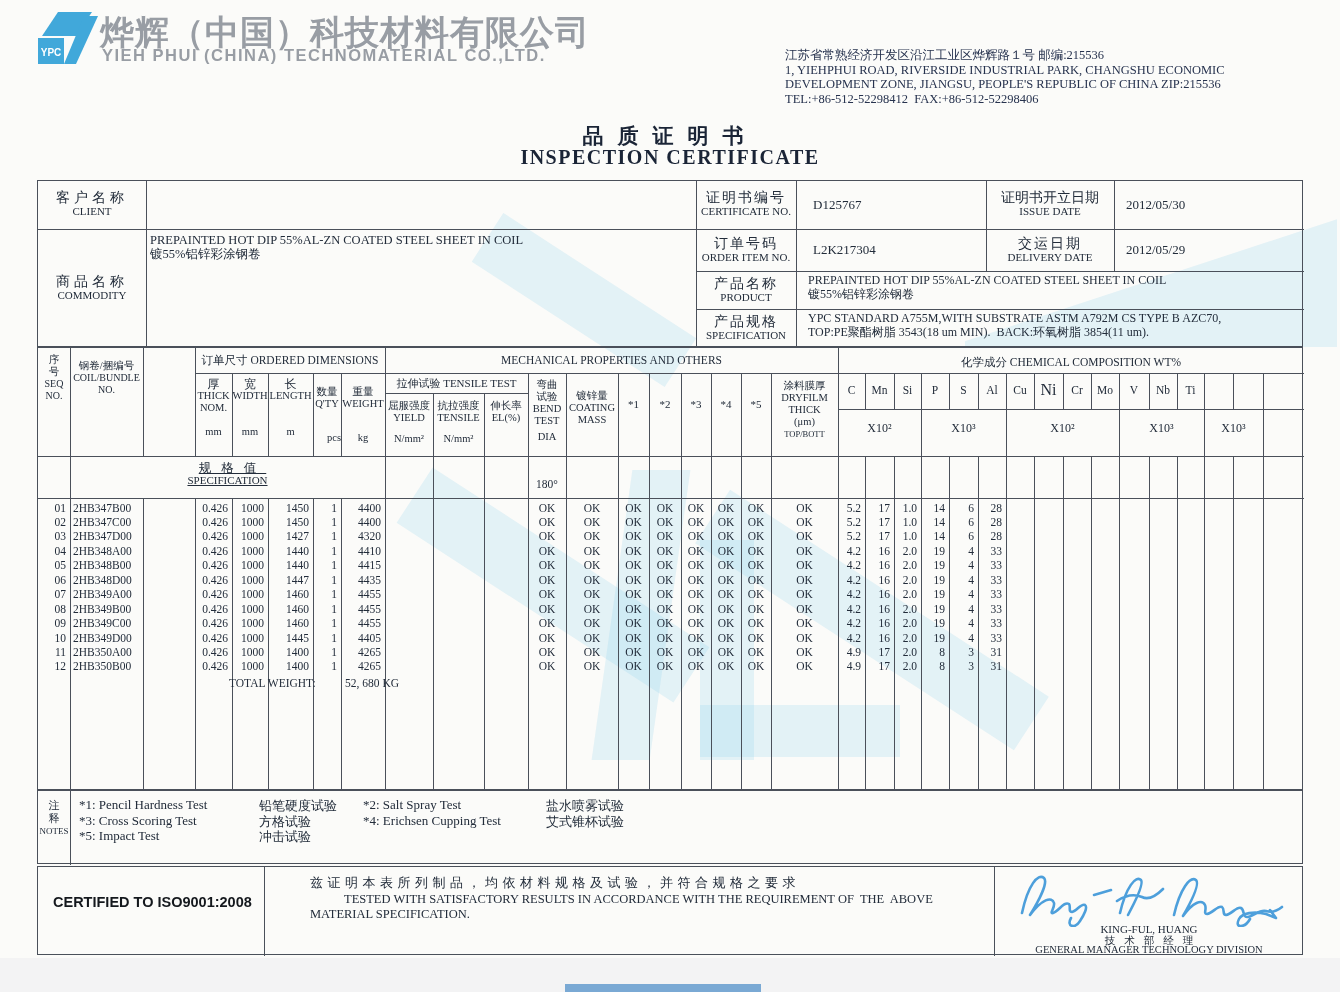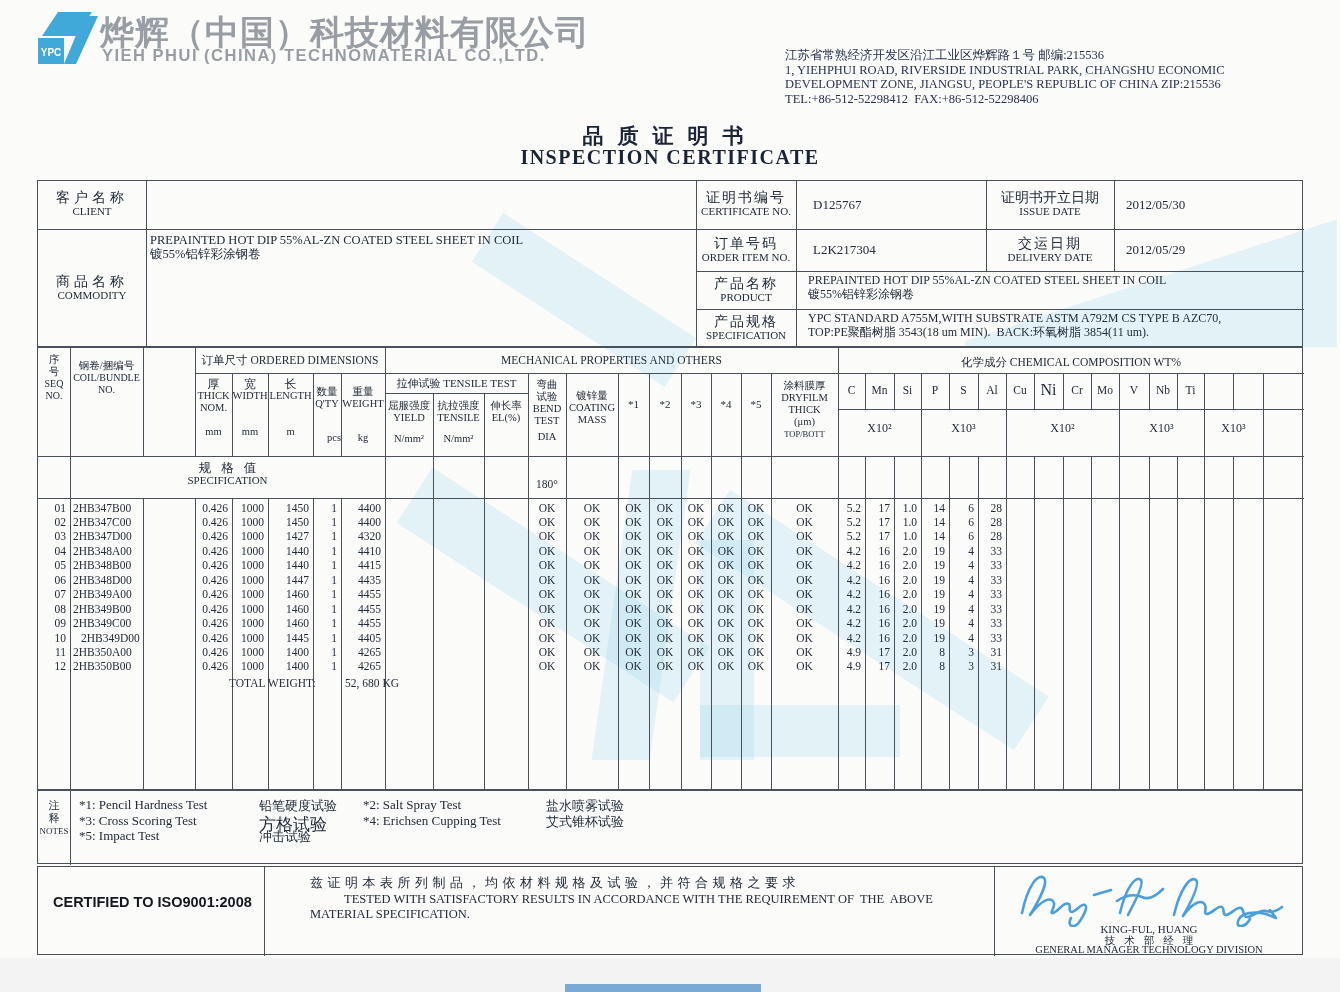--- a/index.html
+++ b/index.html
@@ -277,21 +277,21 @@
       <div class="hcell" style="left: 1139px; top: 36px; width: 27px; font-size: 11.5px;">Ti</div>
     </div>
   <div id="scale-headers">
       <div class="hcell" style="left: 800px; top: 74px; width: 83px; font-size: 12px;">X10²</div>
       <div class="hcell" style="left: 883px; top: 74px; width: 85px; font-size: 12px;">X10³</div>
       <div class="hcell" style="left: 968px; top: 74px; width: 113px; font-size: 12px;">X10²</div>
       <div class="hcell" style="left: 1081px; top: 74px; width: 85px; font-size: 12px;">X10³</div>
       <div class="hcell" style="left: 1166px; top: 74px; width: 59px; font-size: 12px;">X10³</div>
     </div>
 
-  <div class="hcell" style="left:32px;top:114px;width:315px;">
+  <div class="hcell" style="left:32px;top:114px;width:315px;text-decoration:underline;">
     <div style="font-size:12.5px;letter-spacing:10px;text-indent:10px;">规格值</div>
     <div style="font-size:11px;">SPECIFICATION</div>
   </div>
   <div class="hcell" style="left:490px;top:130px;width:38px;font-size:11.5px;">180°</div>
 
   <div id="rows-layer">
       <div style="position: absolute; left: 0px; top: 152.5px; width: 1266px; height: 14.45px;">
         <div class="row-cell" style="left: 1px; width: 31px; text-align: right; padding-right: 4px; box-sizing: border-box;">01</div>
         <div class="row-cell" style="left: 32px; width: 73px; text-align: left; padding-left: 3px; box-sizing: border-box;">2HB347B00</div>
         <div class="row-cell" style="left: 157px; width: 37px; text-align: right; padding-right: 4px; box-sizing: border-box;">0.426</div>
@@ -493,21 +493,21 @@
         <div class="row-cell" style="left: 733px; width: 67px; text-align: center; box-sizing: border-box;">OK</div>
         <div class="row-cell" style="left: 800px; width: 27px; text-align: right; padding-right: 4px; box-sizing: border-box;">4.2</div>
         <div class="row-cell" style="left: 827px; width: 29px; text-align: right; padding-right: 4px; box-sizing: border-box;">16</div>
         <div class="row-cell" style="left: 856px; width: 27px; text-align: right; padding-right: 4px; box-sizing: border-box;">2.0</div>
         <div class="row-cell" style="left: 883px; width: 28px; text-align: right; padding-right: 4px; box-sizing: border-box;">19</div>
         <div class="row-cell" style="left: 911px; width: 29px; text-align: right; padding-right: 4px; box-sizing: border-box;">4</div>
         <div class="row-cell" style="left: 940px; width: 28px; text-align: right; padding-right: 4px; box-sizing: border-box;">33</div>
       </div>
       <div style="position: absolute; left: 0px; top: 282.55px; width: 1266px; height: 14.45px;">
         <div class="row-cell" style="left: 1px; width: 31px; text-align: right; padding-right: 4px; box-sizing: border-box;">10</div>
-        <div class="row-cell" style="left: 32px; width: 73px; text-align: left; padding-left: 11px; box-sizing: border-box;">2HB349D00</div>
+        <div class="row-cell" style="left: 32px; width: 73px; text-align: left; padding-left: 3px; box-sizing: border-box;">2HB349D00</div>
         <div class="row-cell" style="left: 157px; width: 37px; text-align: right; padding-right: 4px; box-sizing: border-box;">0.426</div>
         <div class="row-cell" style="left: 194px; width: 36px; text-align: right; padding-right: 4px; box-sizing: border-box;">1000</div>
         <div class="row-cell" style="left: 230px; width: 45px; text-align: right; padding-right: 4px; box-sizing: border-box;">1445</div>
         <div class="row-cell" style="left: 275px; width: 28px; text-align: right; padding-right: 4px; box-sizing: border-box;">1</div>
         <div class="row-cell" style="left: 303px; width: 44px; text-align: right; padding-right: 4px; box-sizing: border-box;">4405</div>
         <div class="row-cell" style="left: 490px; width: 38px; text-align: center; box-sizing: border-box;">OK</div>
         <div class="row-cell" style="left: 528px; width: 52px; text-align: center; box-sizing: border-box;">OK</div>
         <div class="row-cell" style="left: 580px; width: 31px; text-align: center; box-sizing: border-box;">OK</div>
         <div class="row-cell" style="left: 611px; width: 32px; text-align: center; box-sizing: border-box;">OK</div>
         <div class="row-cell" style="left: 643px; width: 30px; text-align: center; box-sizing: border-box;">OK</div>
@@ -579,21 +579,21 @@
     <div>注</div>
     <div>释</div>
     <div style="font-size:9px;">NOTES</div>
   </div>
   <div id="notes-items">
       <div style="position: absolute; left: 41px; top: 6px; font-size: 13px; white-space: nowrap;">*1: Pencil Hardness Test</div>
       <div style="position: absolute; left: 221px; top: 6px; font-size: 13px; white-space: nowrap;">铅笔硬度试验</div>
       <div style="position: absolute; left: 325px; top: 6px; font-size: 13px; white-space: nowrap;">*2: Salt Spray Test</div>
       <div style="position: absolute; left: 508px; top: 6px; font-size: 13px; white-space: nowrap;">盐水喷雾试验</div>
       <div style="position: absolute; left: 41px; top: 21.5px; font-size: 13px; white-space: nowrap;">*3: Cross Scoring Test</div>
-      <div style="position: absolute; left: 221px; top: 21.5px; font-size: 17px; white-space: nowrap;">方格试验</div>
+      <div style="position: absolute; left: 221px; top: 21.5px; font-size: 13px; white-space: nowrap;">方格试验</div>
       <div style="position: absolute; left: 325px; top: 21.5px; font-size: 13px; white-space: nowrap;">*4: Erichsen Cupping Test</div>
       <div style="position: absolute; left: 508px; top: 21.5px; font-size: 13px; white-space: nowrap;">艾式锥杯试验</div>
       <div style="position: absolute; left: 41px; top: 37px; font-size: 13px; white-space: nowrap;">*5: Impact Test</div>
       <div style="position: absolute; left: 221px; top: 37px; font-size: 13px; white-space: nowrap;">冲击试验</div>
     </div>
 </div>
 
 <div class="box" style="left:37px;top:866px;width:1266px;height:89px;">
   <div class="vl" style="left:226px;top:0;height:89px;"></div>
   <div class="vl" style="left:956px;top:0;height:89px;"></div>

